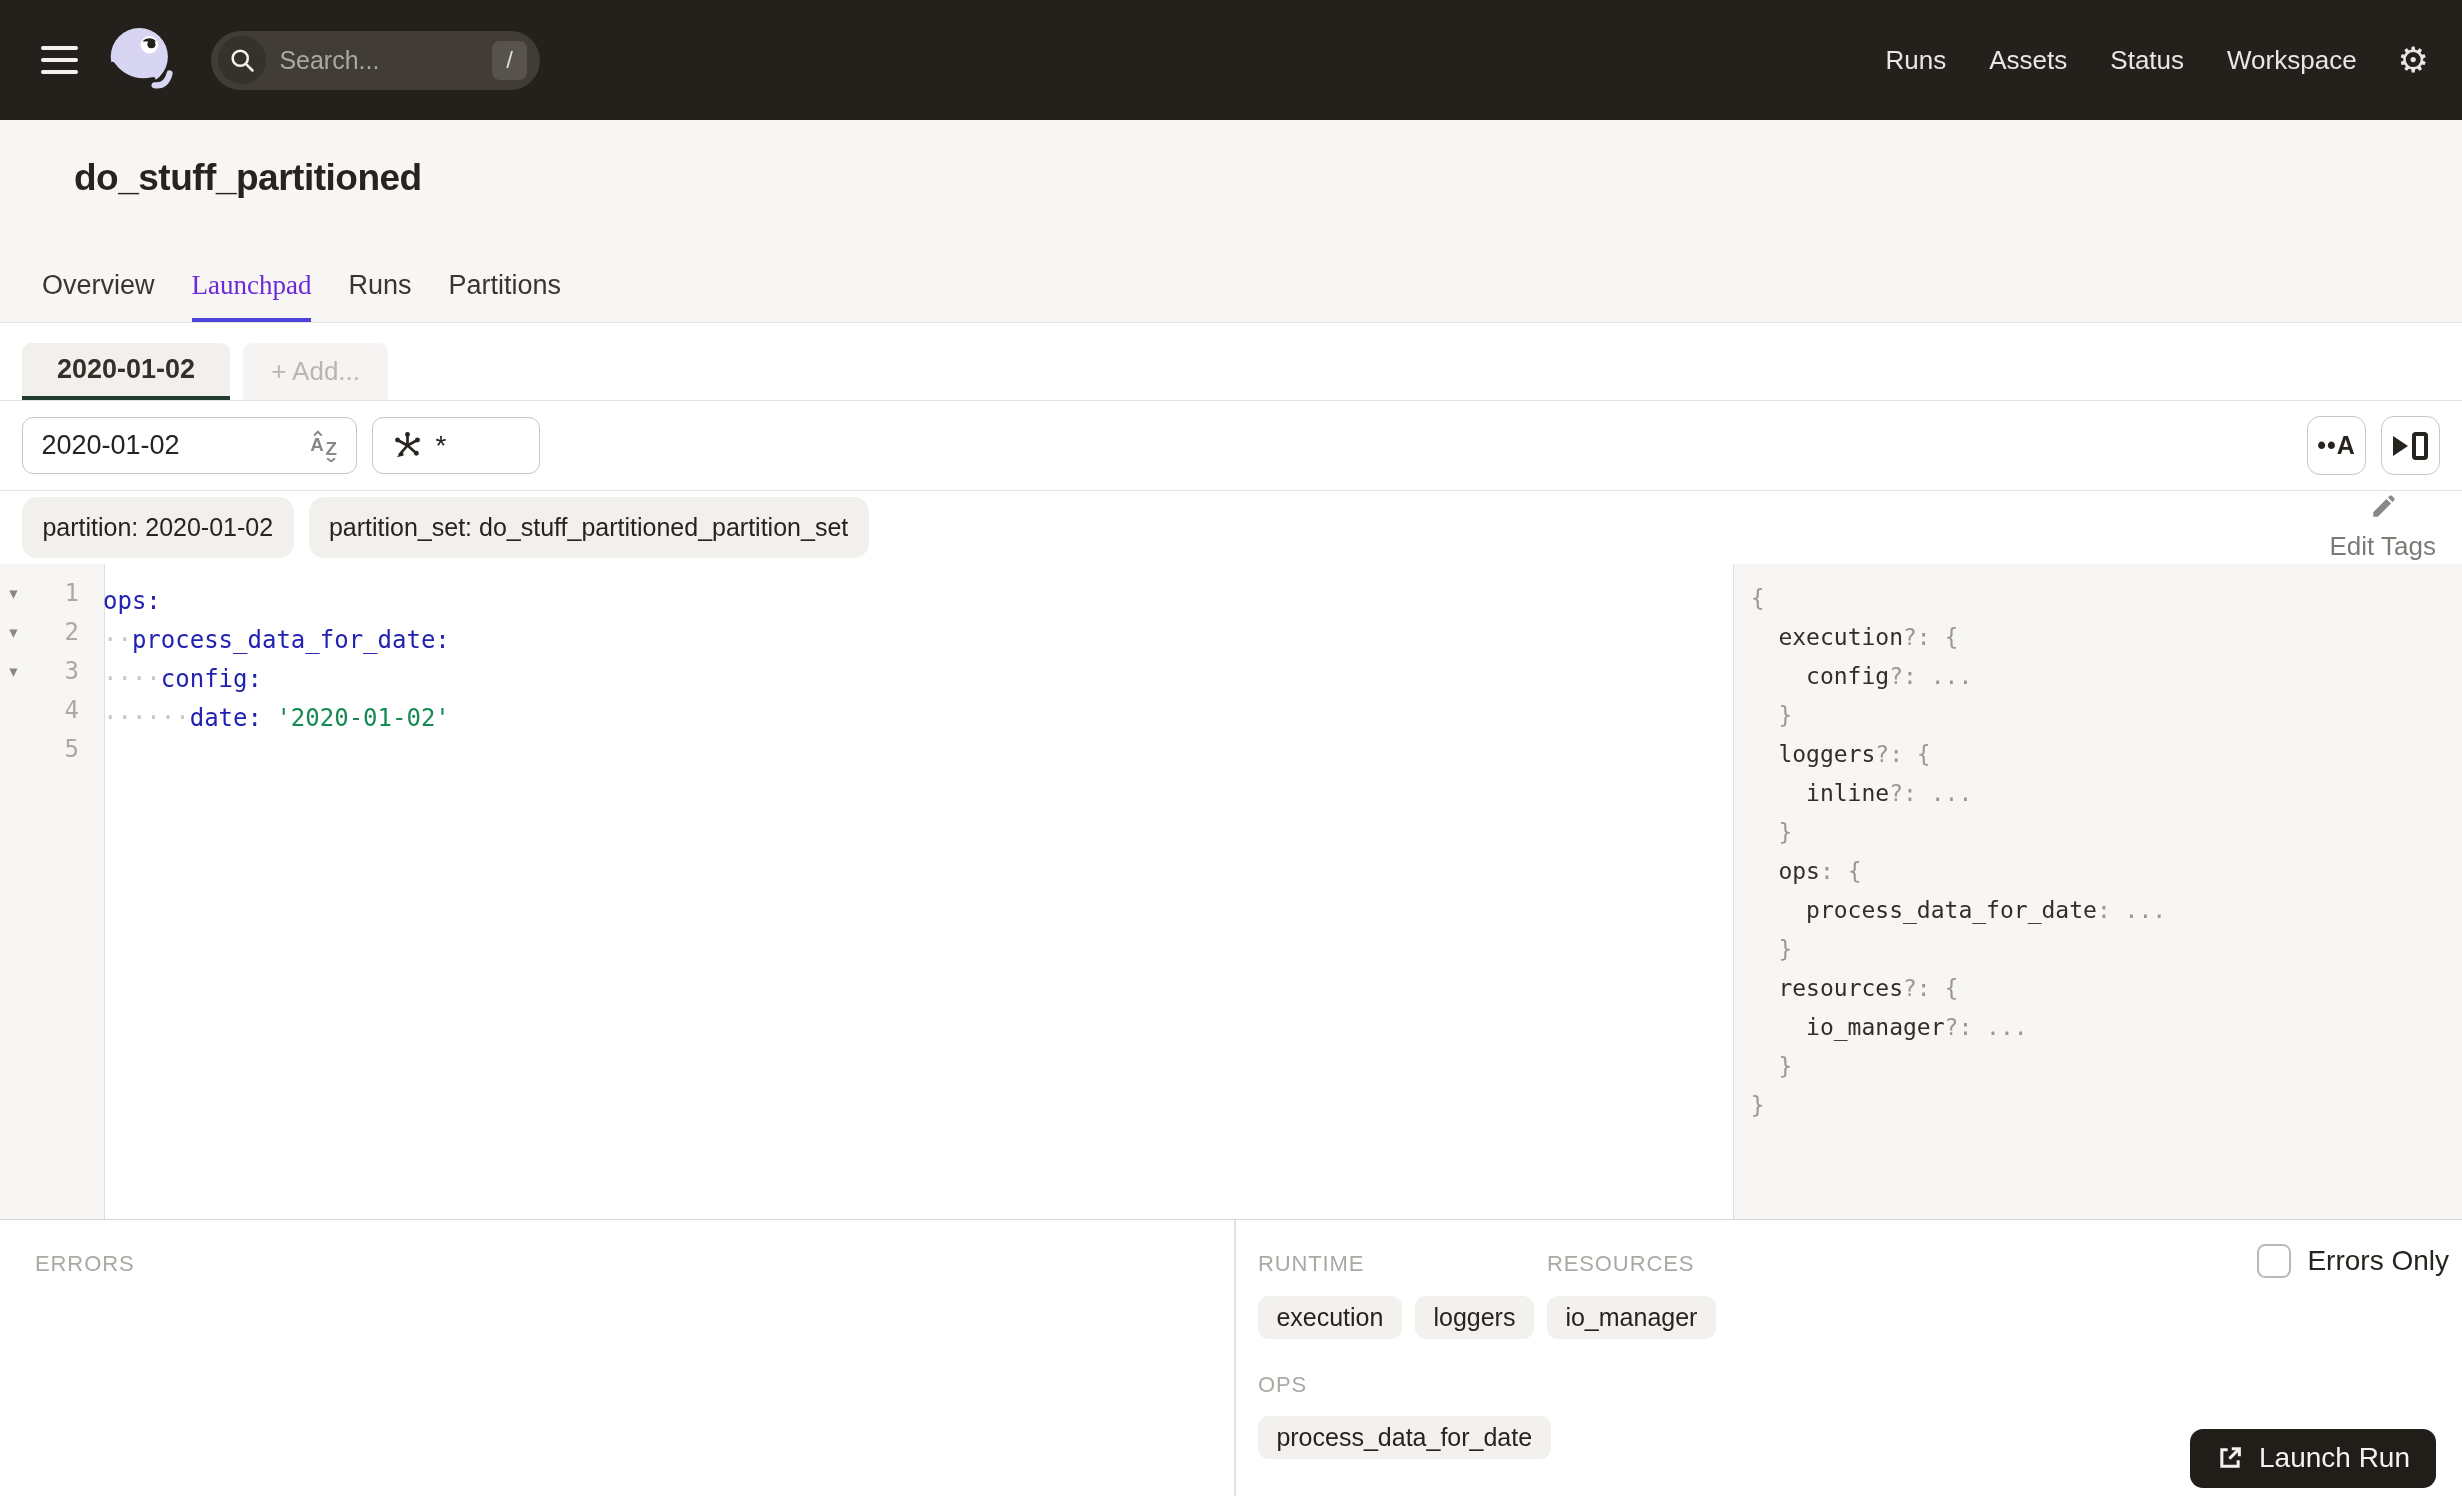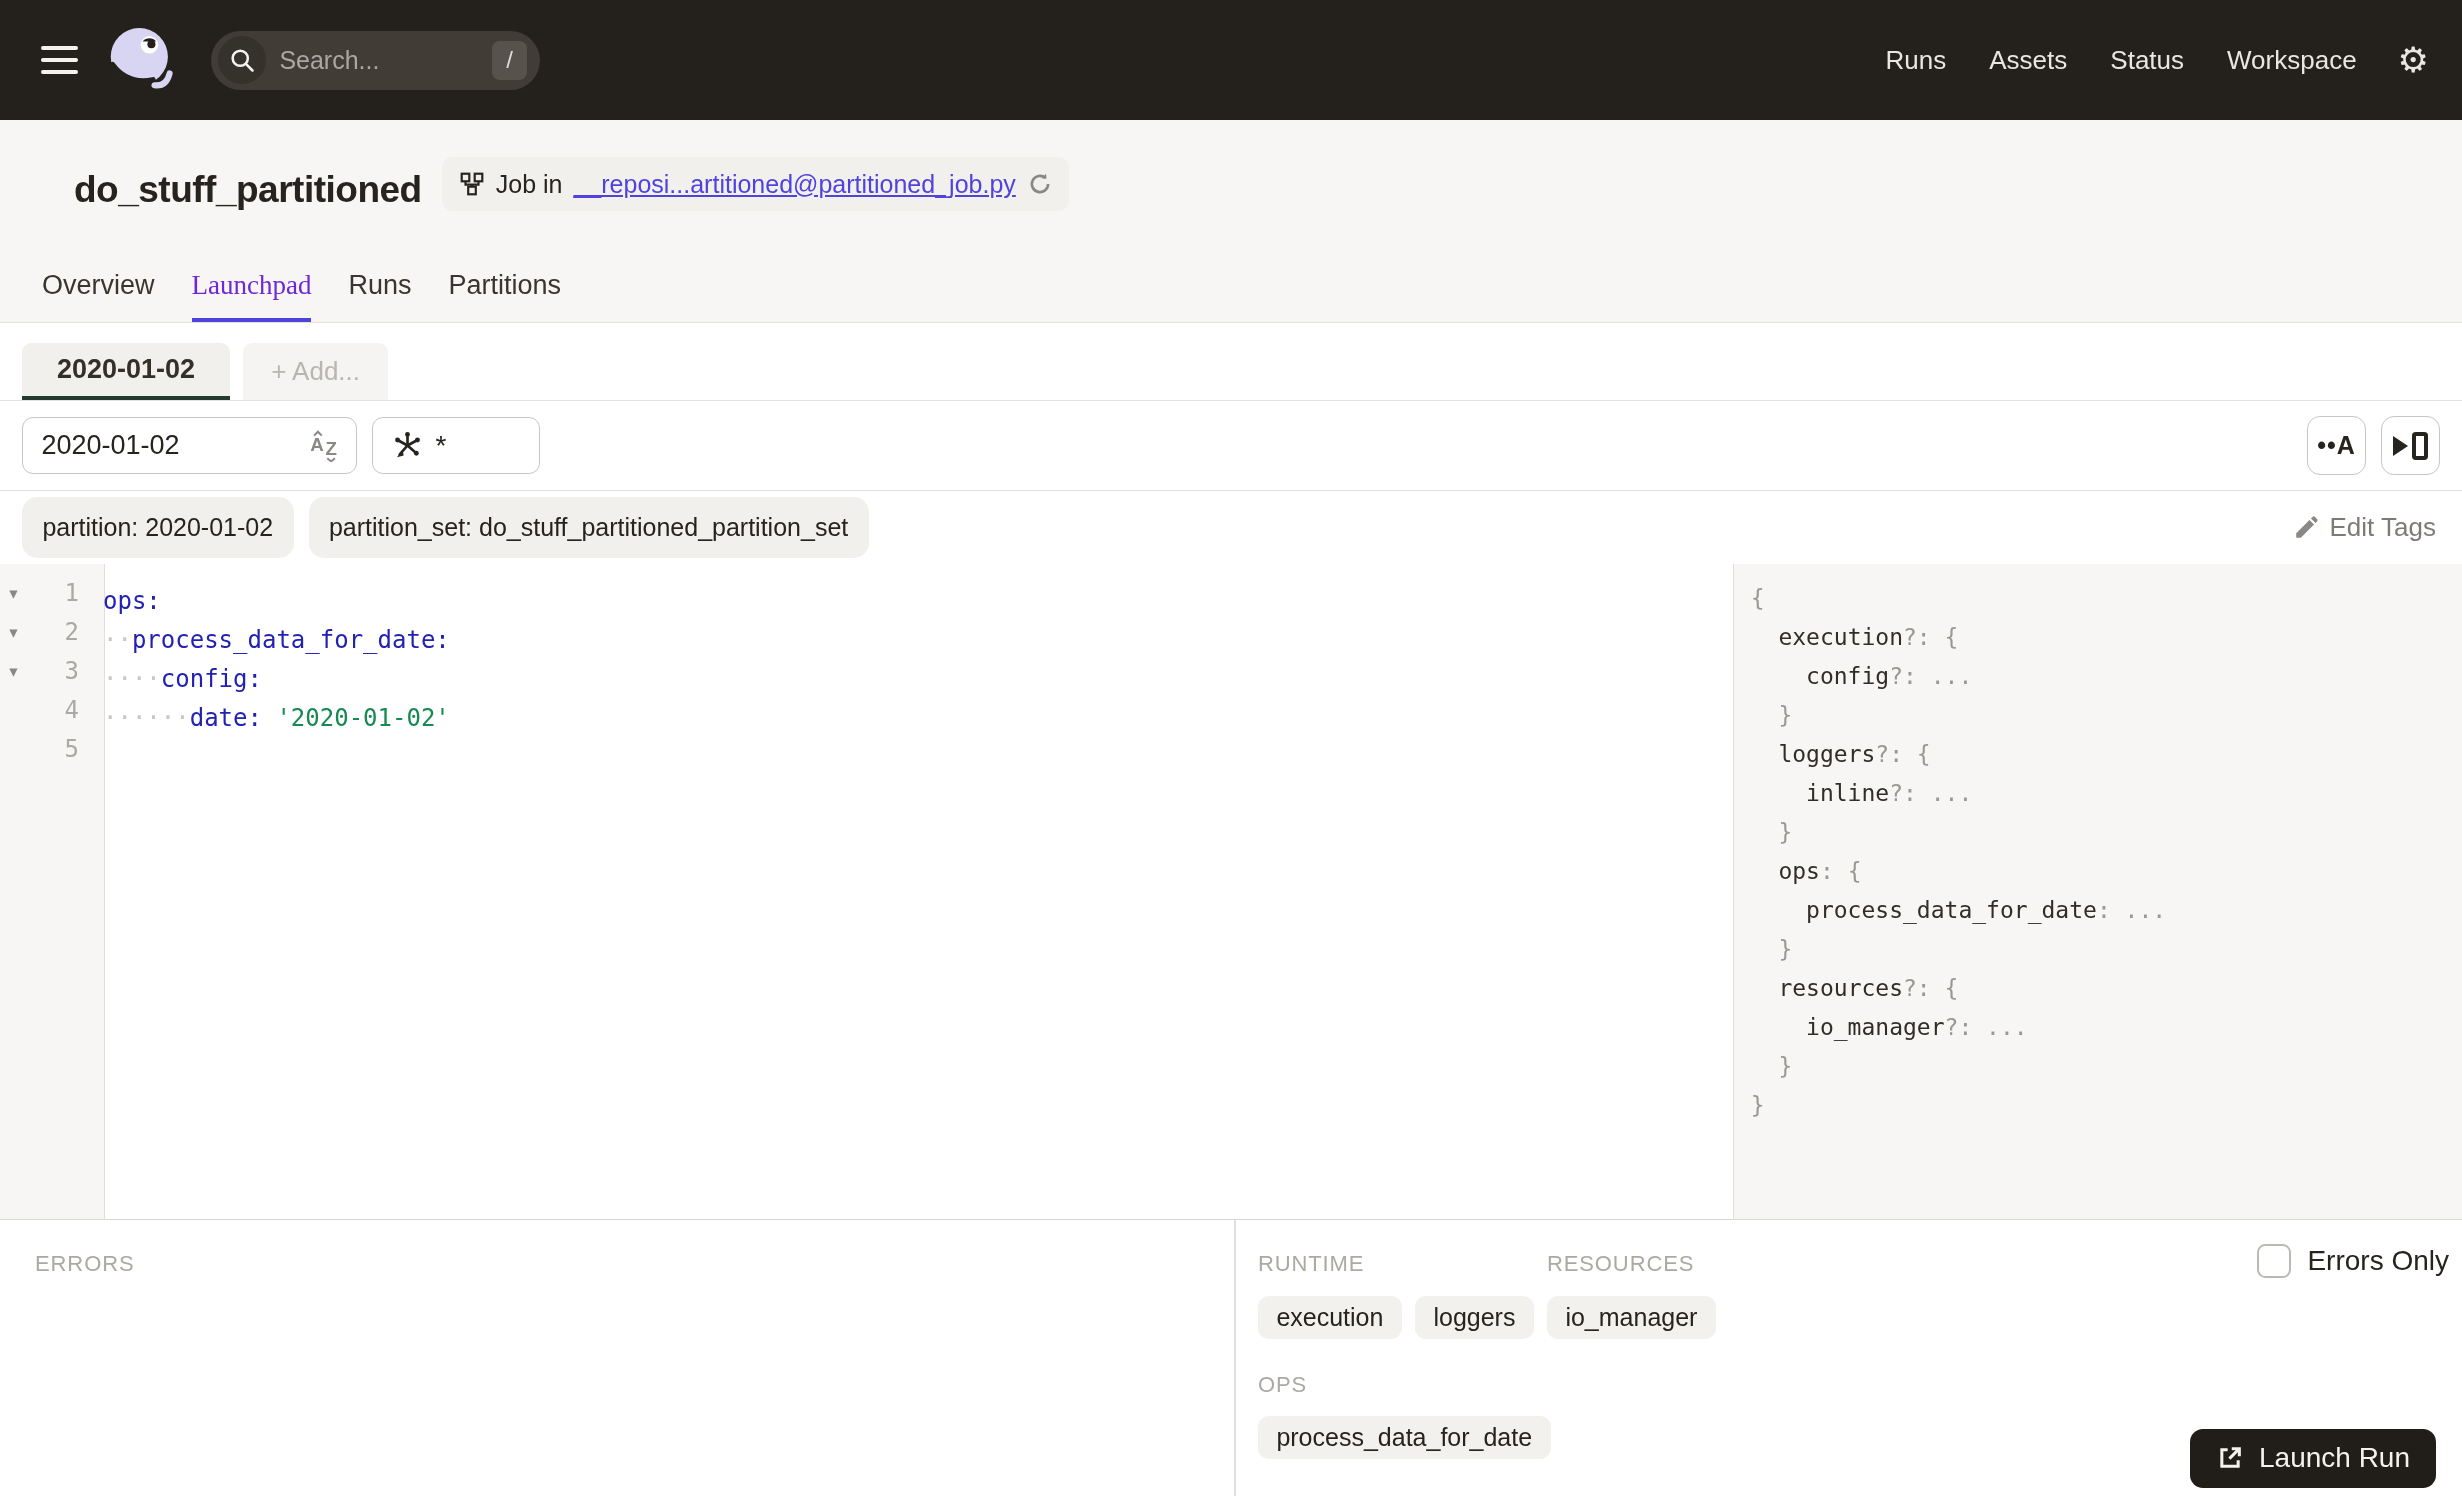--- a/index.html
+++ b/index.html
@@ -48,21 +48,21 @@
   .sqbtn { width:59px; height:59px; border:1.9px solid #C9C6C1; border-radius:13px; background:#fff; display:flex; align-items:center; justify-content:center; cursor:pointer; }
   .dotA { font-size:25px; font-weight:bold; color:#27231F; letter-spacing:0.9px; white-space:nowrap; }
   .playpane { display:flex; align-items:center; gap:4.6px; }
   .playpane .tri { width:0; height:0; border-left:15px solid #27231F; border-top:10.2px solid transparent; border-bottom:10.2px solid transparent; }
   .playpane .pane { width:15.7px; height:28px; border:4.6px solid #27231F; border-radius:3.7px; }
 
   
   .tagsrow { height:73px; background:#FFFFFF; display:flex; align-items:center; padding:0 26px 0 22px; gap:15px; flex:none; }
   .tagpill { height:61px; background:#F1F0ED; border-radius:15px; display:flex; align-items:center; padding:0 20.4px; font-size:25px; color:#27231F; white-space:nowrap; }
   .tags-spacer { flex:1; }
-  .edittags { display:flex; align-items:center; gap:11px; color:#7E7B76; font-size:26px; cursor:pointer; }
+  .edittags { display:flex; align-items:center; gap:11px; color:#7E7B76; font-size:26px; cursor:pointer;flex-direction:column; }
 
   
   .editorwrap { flex:1; display:flex; min-height:0; }
   .editor { flex:1; background:#FFFFFF; position:relative; font-family:"DejaVu Sans Mono", monospace; overflow:hidden; }
   .gutterbg { position:absolute; left:0; top:0; bottom:0; width:105px; background:#F7F6F4; border-right:0.9px solid #E0DEDA; }
   .cm-rows { position:relative; padding-top:9.3px; }
   .cm-row { display:flex; align-items:center; height:39px; cursor:text; }
   .fold { width:33px; padding-left:9.3px; font-size:16.7px; color:#8A8784; font-family:"DejaVu Sans", sans-serif; }
   .lnum { width:59px; text-align:right; padding-right:13px; font-size:24px; color:#ACA9A4; }
   .codeline { font-size:24px; white-space:pre; padding-left:11px;margin-top:16px; }
@@ -128,34 +128,20 @@
     <span>Assets</span>
     <span>Status</span>
     <span>Workspace</span>
   </nav>
   <span class="gear">⚙</span>
 </header>
 
 <section class="pagehead">
   <div class="titlerow">
     <h1 class="title">do_stuff_partitioned</h1>
-    <div class="jobbadge">
-      <svg viewBox="0 0 24 24" width="26" height="26">
-        <rect x="2.5" y="2.5" width="7" height="7" fill="none" stroke="#27231F" stroke-width="2"></rect>
-        <rect x="14.5" y="2.5" width="7" height="7" fill="none" stroke="#27231F" stroke-width="2"></rect>
-        <rect x="8.5" y="14.5" width="7" height="7" fill="none" stroke="#27231F" stroke-width="2"></rect>
-        <path d="M6 9.5 v3 h12 v-3 M12 12.5 v2" fill="none" stroke="#27231F" stroke-width="2"></path>
-      </svg>
-      <span class="prefix">Job in</span>
-      <a>__reposi...artitioned@partitioned_job.py</a>
-      <svg viewBox="0 0 24 24" width="26" height="26">
-        <path d="M19.5 12 a7.5 7.5 0 1 1 -2.6 -5.7" fill="none" stroke="#8A8784" stroke-width="2.4"></path>
-        <path d="M17.6 2.5 l0.4 4.6 -4.6 -0.4 z" fill="#8A8784"></path>
-      </svg>
-    </div>
   </div>
   <div class="tabsrow">
     <span class="ptab">Overview</span>
     <span class="ptab active">Launchpad</span>
     <span class="ptab">Runs</span>
     <span class="ptab">Partitions</span>
   </div>
 </section>
 
 <section class="cfgtabs">

